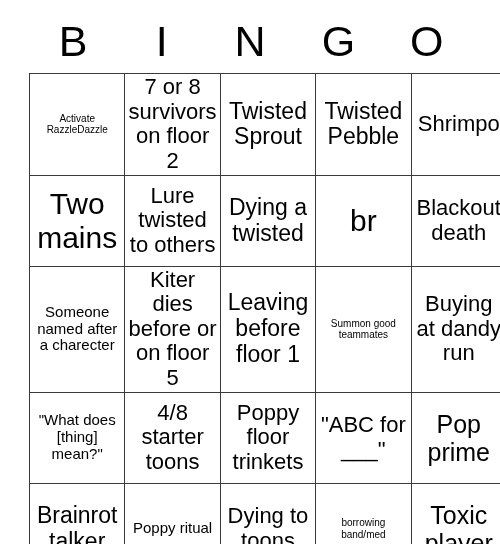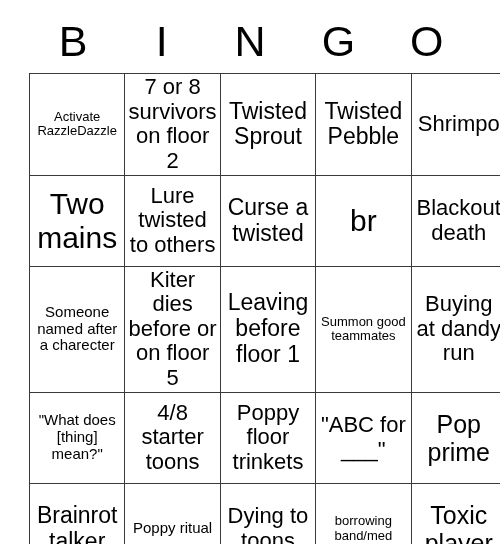--- a/index.html
+++ b/index.html
@@ -50,21 +50,21 @@
     color: #000000;
     line-height: 1.12;
     word-wrap: break-word;
     overflow: hidden;
   }
   .fs-xxl { font-size: 30px; }
   .fs-xl  { font-size: 25px; }
   .fs-lg  { font-size: 23px; }
   .fs-md  { font-size: 22px; }
   .fs-sm  { font-size: 15px; text-align: center; }
-  .fs-xs  { font-size: 13px; }
+  .fs-xs  { font-size: 10px; }
   .cell-text {
     display: block;
     width: 100%;
   }
 </style>
 </head>
 <body>
 
 <div id="card">
 
@@ -96,21 +96,21 @@
           </td>
       </tr>
       <tr>
         <td>
             <span class="cell-text fs-xxl">Two mains</span>
           </td>
         <td>
             <span class="cell-text fs-md">Lure twisted to others</span>
           </td>
         <td>
-            <span class="cell-text fs-lg">Curse a twisted</span>
+            <span class="cell-text fs-lg">Dying a twisted</span>
           </td>
         <td>
             <span class="cell-text fs-xxl">br</span>
           </td>
         <td>
             <span class="cell-text fs-md">Blackout death</span>
           </td>
       </tr>
       <tr>
         <td>

